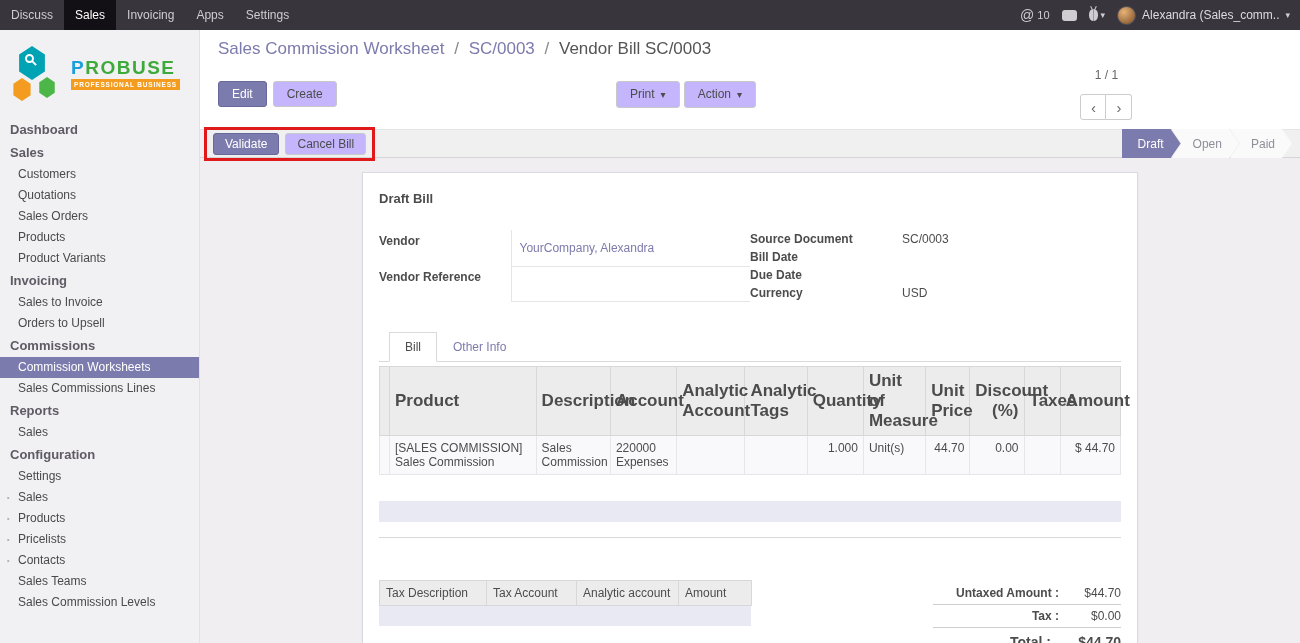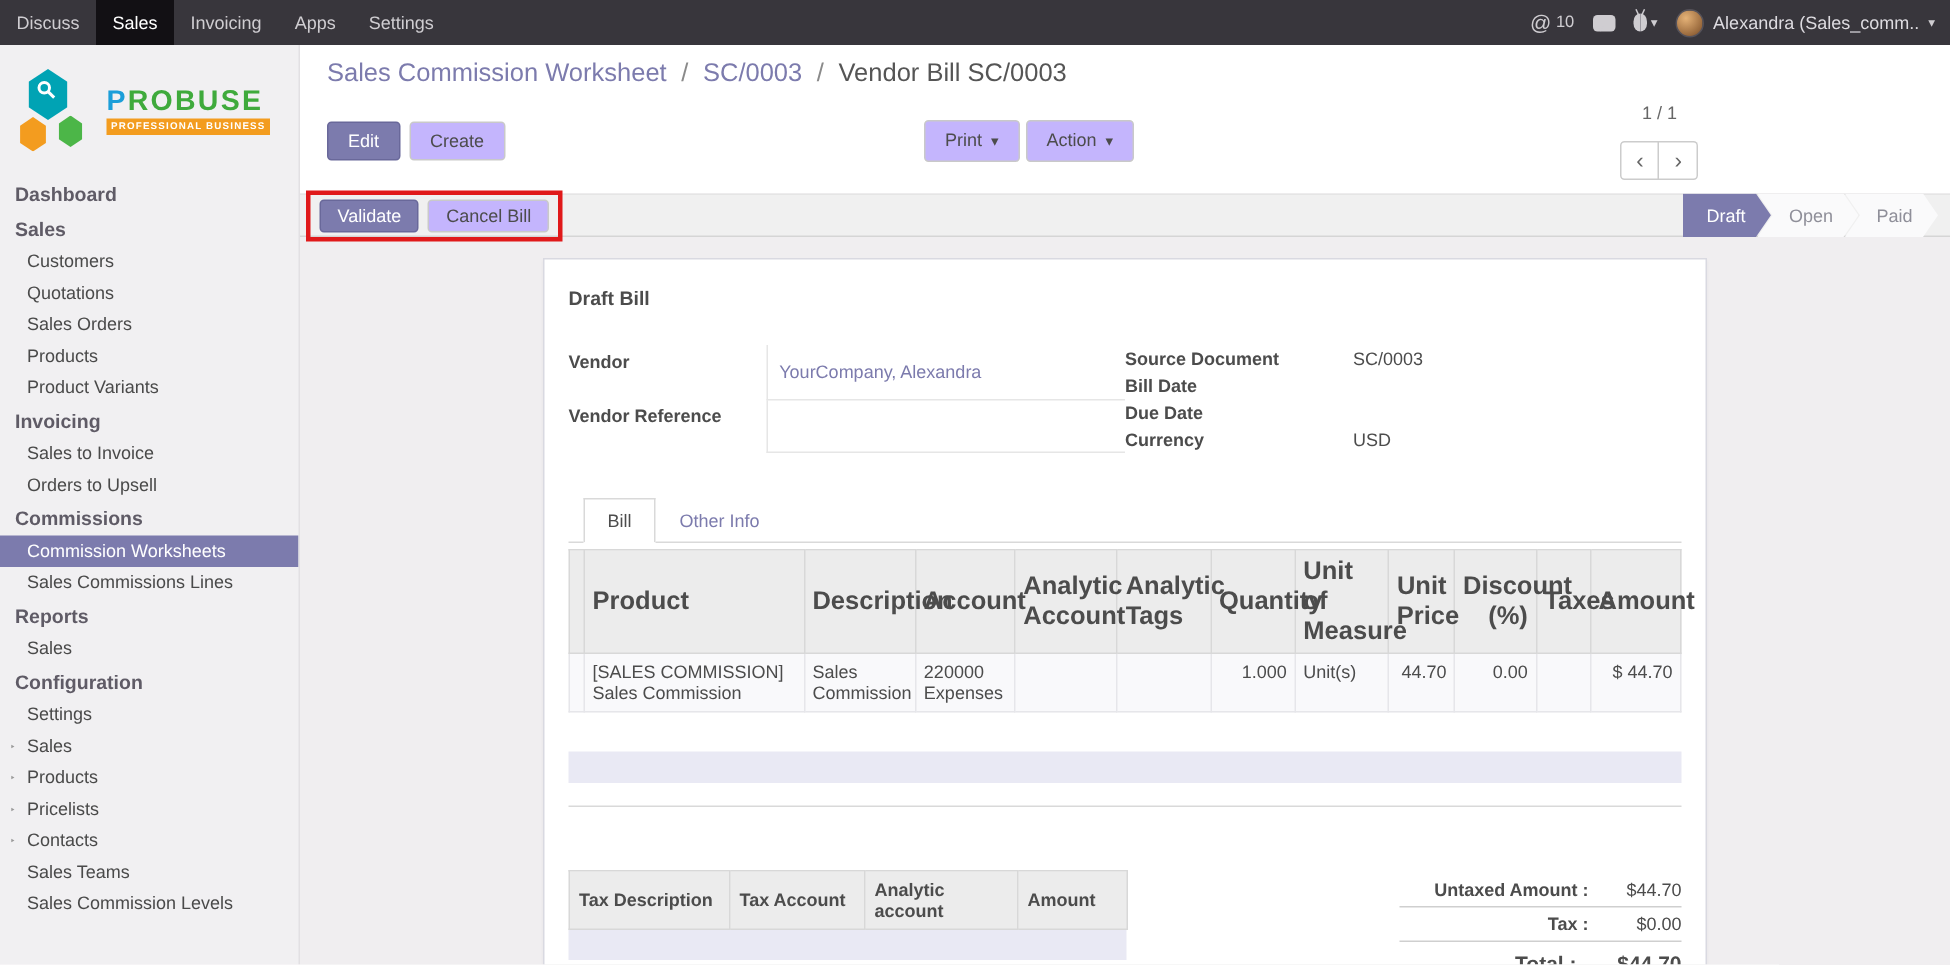--- a/index.html
+++ b/index.html
@@ -112,21 +112,21 @@
   .lines-table .num { text-align:right; }
   .handle-cell { padding:0; }
 
   .stripe { height:21px; background:#e9e9f4; }
   .stripe-1 { margin-top:26px; }
   .sep-line { height:1px; background:#d9d9d9; margin-top:15px; }
 
   .tax-section { display:flex; margin-top:42px; align-items:flex-start; }
   .tax-left { width:372px; }
   .tax-table { width:100%; border-collapse:collapse; table-layout:fixed; }
-  .tax-table th { background:#ececec; border:1px solid #d8d8d8; font-weight:bold; text-align:left; padding:5px 6px; font-size:12px; }
+  .tax-table th { background:#ececec; border:1px solid #d8d8d8; font-weight:normal; text-align:left; padding:5px 6px; font-size:12px; }
   .tax-stripe { height:20px; }
 
   .totals { margin-left:auto; width:188px; padding-top:2px; }
   .trow { display:flex; justify-content:flex-end; align-items:baseline; padding:4px 0; border-bottom:1px solid #cfcfcf; }
   .tlabel { font-weight:bold; font-size:12px; }
   .tvalue { width:62px; text-align:right; font-size:12px; }
   .trow.total { border-bottom:none; padding-top:6px; }
   .trow.total .tlabel { font-size:14px; }
   .trow.total .tvalue { font-size:14px; font-weight:bold; width:70px; }
 

